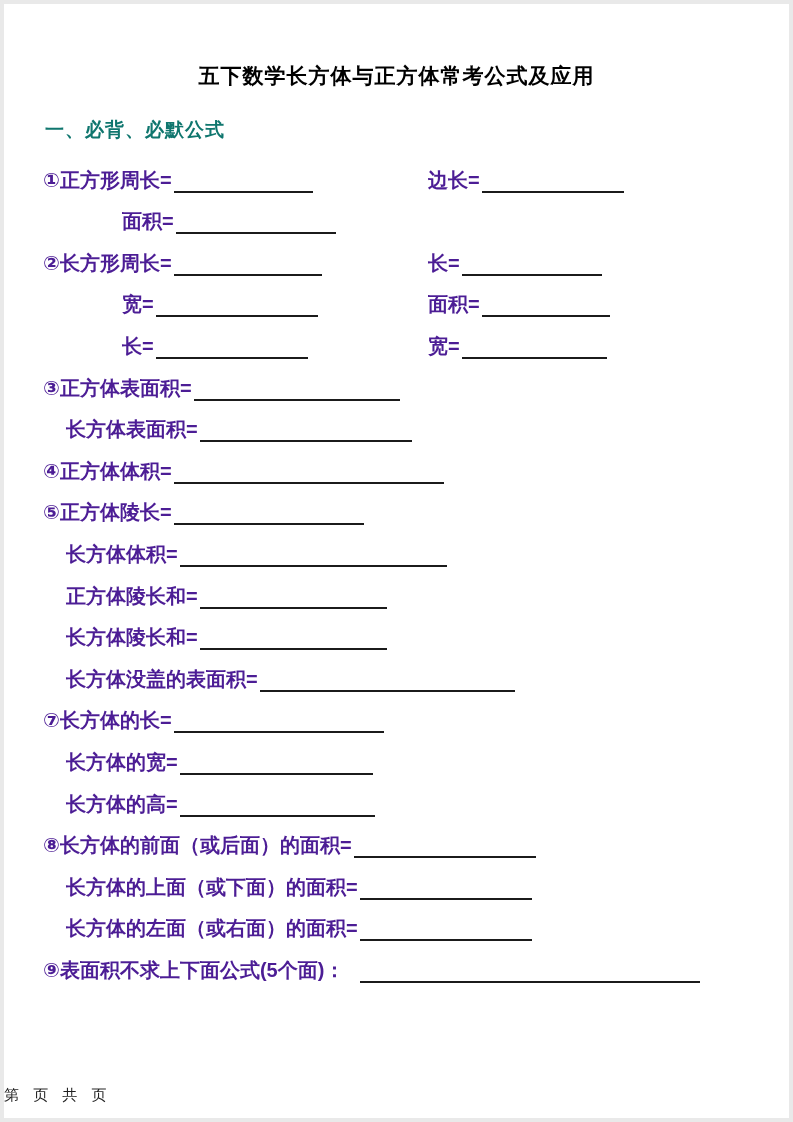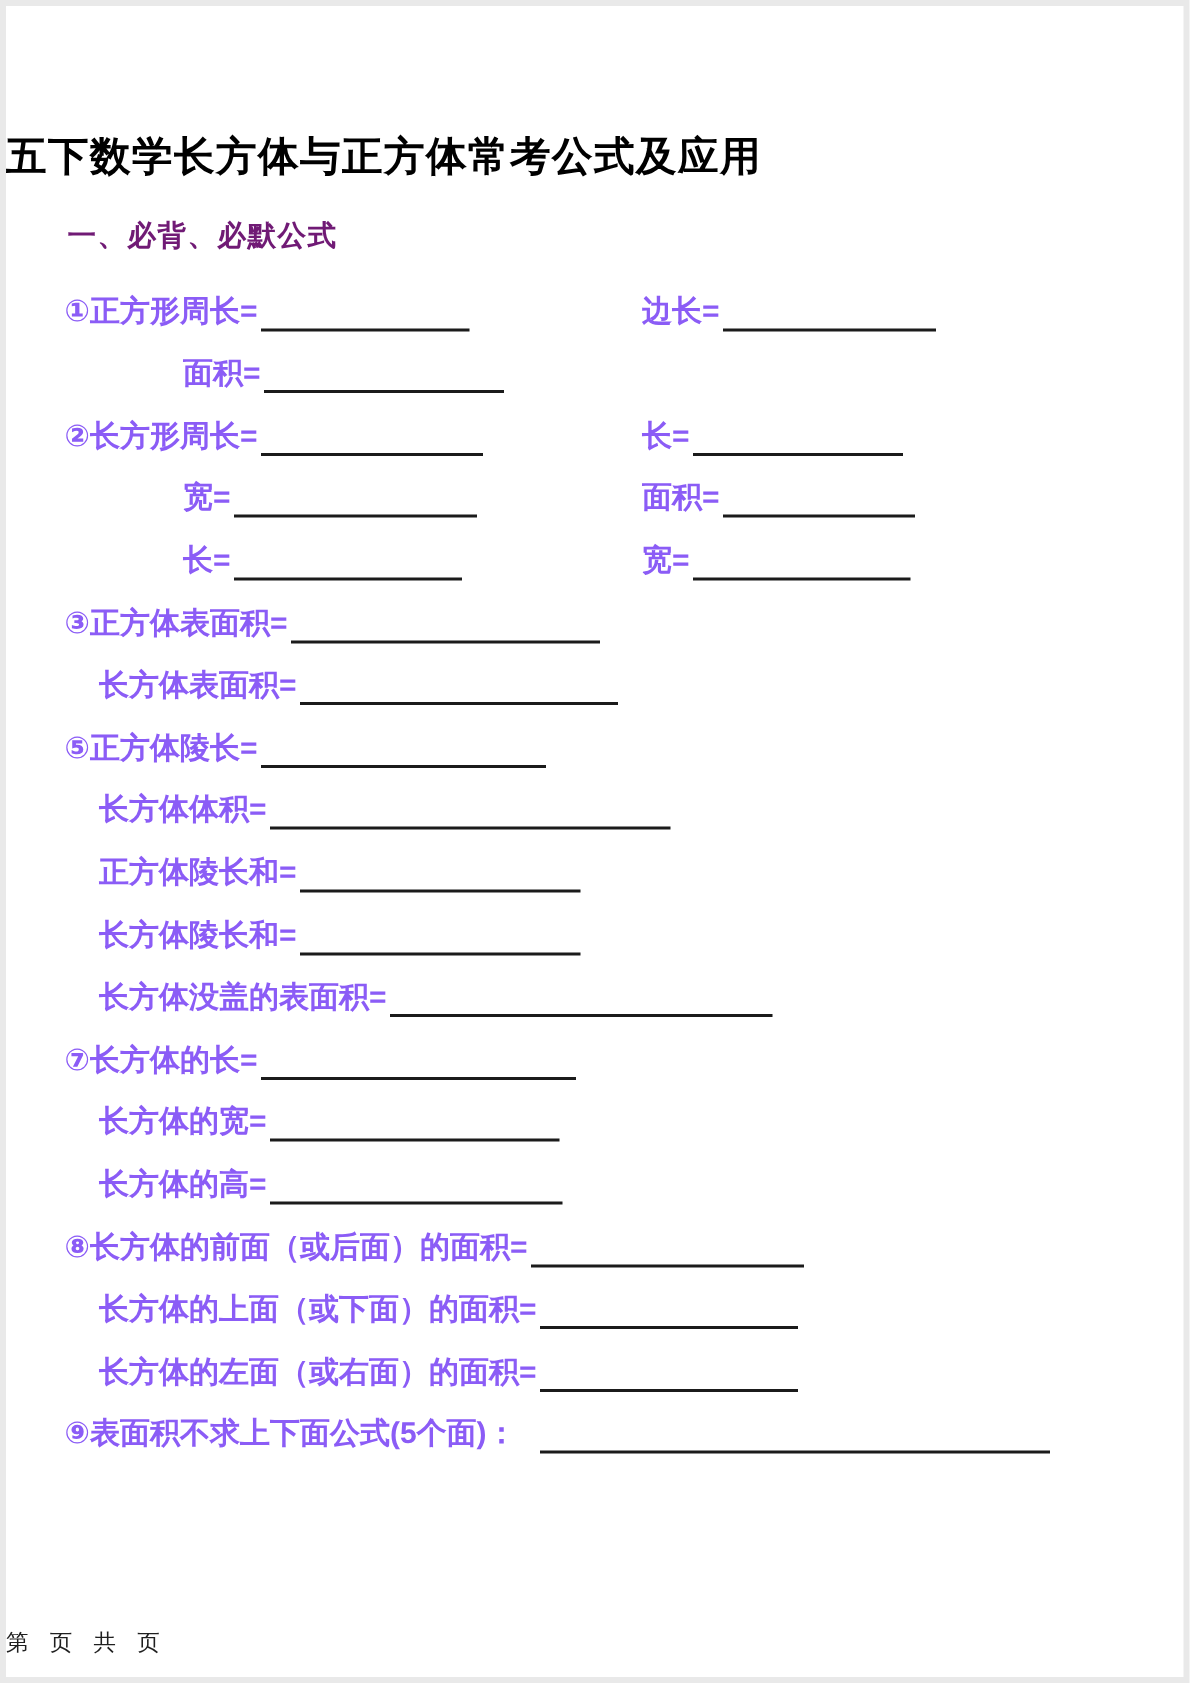--- a/index.html
+++ b/index.html
@@ -8,39 +8,39 @@
     background:#e9e9e9;
     font-family:"Liberation Sans","DejaVu Sans",sans-serif;
     position:relative;
   }
   .page {
     position:absolute; left:4px; top:4px; right:4px; bottom:4px;
     background:#ffffff;
     overflow:hidden;
   }
   .title {
-    padding-top:80px;
-    font-size:27px; line-height:40px;
+    padding-top:52px;
+    font-size:21px; line-height:40px;
     font-weight:bold; color:#000;
-    text-align:left;
+    text-align:center;
     letter-spacing:1px;
     white-space:nowrap;
   }
   .section-heading {
     margin-top:22px; margin-left:41px;
     font-size:19px; line-height:24px;
     font-weight:bold;
     letter-spacing:1px;
   }
   .rows { margin-top:16px; position:relative; }
   .row { position:relative; height:41.6px; }
   .cell {
     position:absolute; bottom:7px;
     font-size:20px; line-height:26px;
-    font-weight:600; color:#8b5cf6;
+    font-weight:600; color:#4c1d95;
     white-space:nowrap;
   }
   .lvl0 .cell-left { left:39px; }
   .lvl1 .cell-left { left:62px;text-align:center; }
   .lvl2 .cell-left { left:118px; }
   .cell-right { left:424px; }
   .blank {
     display:inline-block;
     height:24px;
     border-bottom:2px solid #1b1b1b;
@@ -55,21 +55,21 @@
     font-weight:500;
   }
 </style>
 </head>
 <body>
 
 <div class="page">
 
   <div class="title">五下数学长方体与正方体常考公式及应用</div>
 
-  <div class="section-heading" style="color: #701a75;">一、必背、必默公式</div>
+  <div class="section-heading" style="color: #0f766e;">一、必背、必默公式</div>
 
   <div class="rows">
 
     <div class="row lvl0">
       <span class="cell cell-left"><span>①正方形周长=</span><span class="blank" style="width:139px"></span></span>
       <span class="cell cell-right"><span>边长=</span><span class="blank" style="width:142px"></span></span>
     </div>
 
     <div class="row lvl2">
       <span class="cell cell-left"><span>面积=</span><span class="blank" style="width:160px"></span></span>
@@ -91,20 +91,23 @@
     </div>
 
     <div class="row lvl0">
       <span class="cell cell-left"><span>③正方体表面积=</span><span class="blank" style="width:206px"></span></span>
     </div>
 
     <div class="row lvl1">
       <span class="cell cell-left"><span>长方体表面积=</span><span class="blank" style="width:212px"></span></span>
     </div>
 
+    <div class="row lvl0">
+      <span class="cell cell-left"><span>④正方体体积=</span><span class="blank" style="width:270px"></span></span>
+    </div>
 
     <div class="row lvl0">
       <span class="cell cell-left"><span>⑤正方体陵长=</span><span class="blank" style="width:190px"></span></span>
     </div>
 
     <div class="row lvl1">
       <span class="cell cell-left"><span>长方体体积=</span><span class="blank" style="width:267px"></span></span>
     </div>
 
     <div class="row lvl1">

